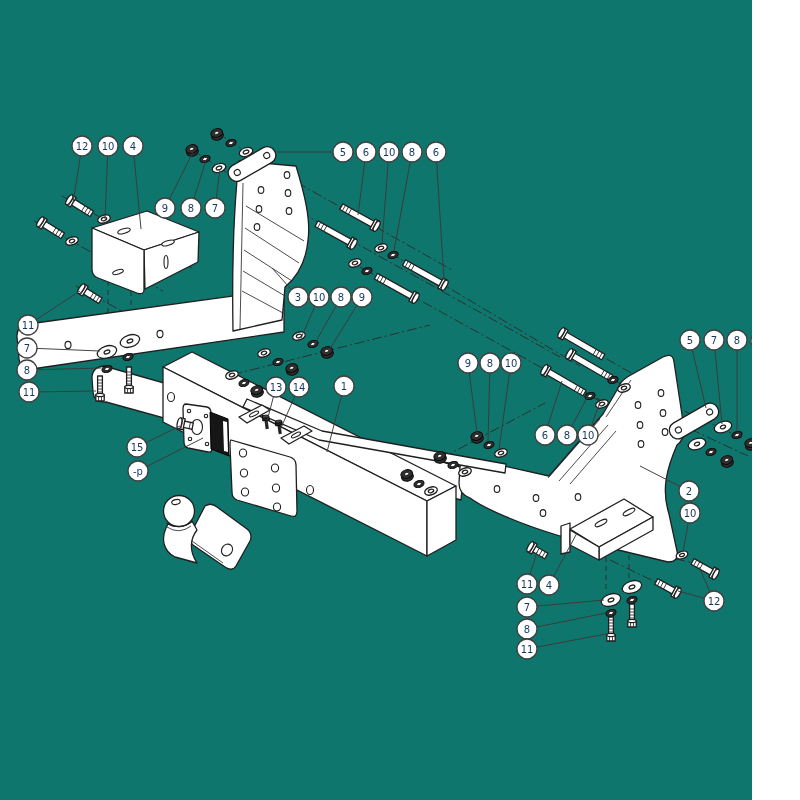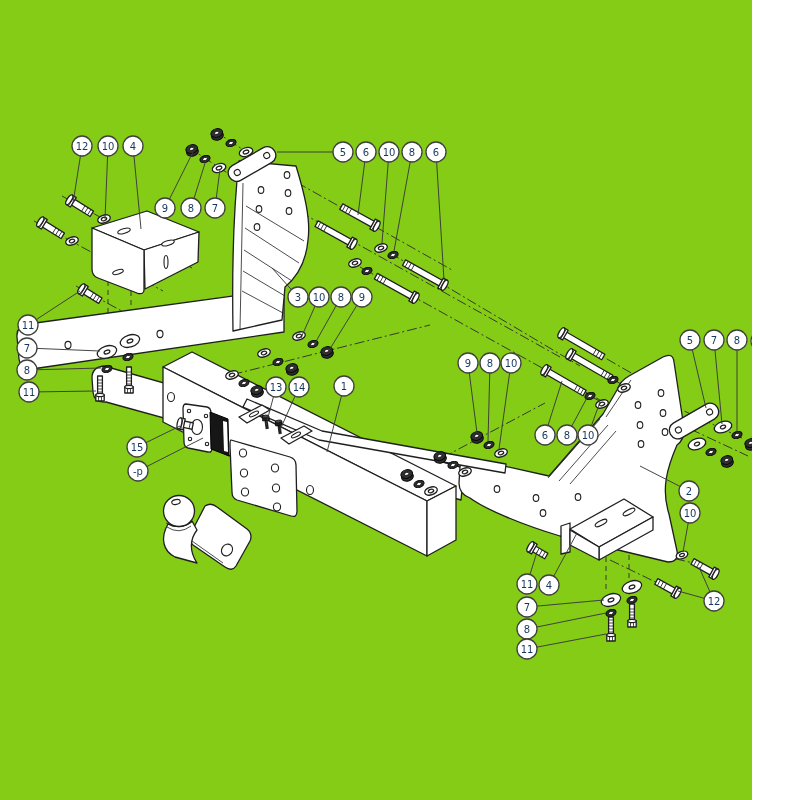--- a/index.html
+++ b/index.html
@@ -1,16 +1,16 @@
 <!DOCTYPE html>
 <html><head>
 <meta charset="utf-8">
 <style>
   html,body{margin:0;padding:0;background:#ffffff;}
-  .stage{width:752px;height:800px;position:relative;background:#84cc16;overflow:hidden;}
+  .stage{width:752px;height:800px;position:relative;background:#0f766e;overflow:hidden;}
   svg{display:block;}
   .fw{fill:#ffffff;stroke:#1f1f1f;stroke-width:1.3;stroke-linejoin:round;}
   .thin{fill:none;stroke:#1f1f1f;stroke-width:0.8;}
   .hole{fill:#ffffff;stroke:#1f1f1f;stroke-width:1.1;}
   .axis{fill:none;stroke:#2a2a2a;stroke-width:0.9;stroke-dasharray:10 3 2 3;}
   .dash{fill:none;stroke:#2a2a2a;stroke-width:0.9;stroke-dasharray:5 4;}
   .leader{fill:none;stroke:#3a3a3a;stroke-width:0.95;}
   .balloon{fill:#ffffff;stroke:#3f3f3f;stroke-width:1.3;}
   .balloon-text{font-family:"DejaVu Sans","Liberation Sans",sans-serif;font-size:10px;font-weight:500;fill:#17365d;text-anchor:middle;}
   .dk{fill:#2f2f2f;stroke:#0a0a0a;stroke-width:1;}

